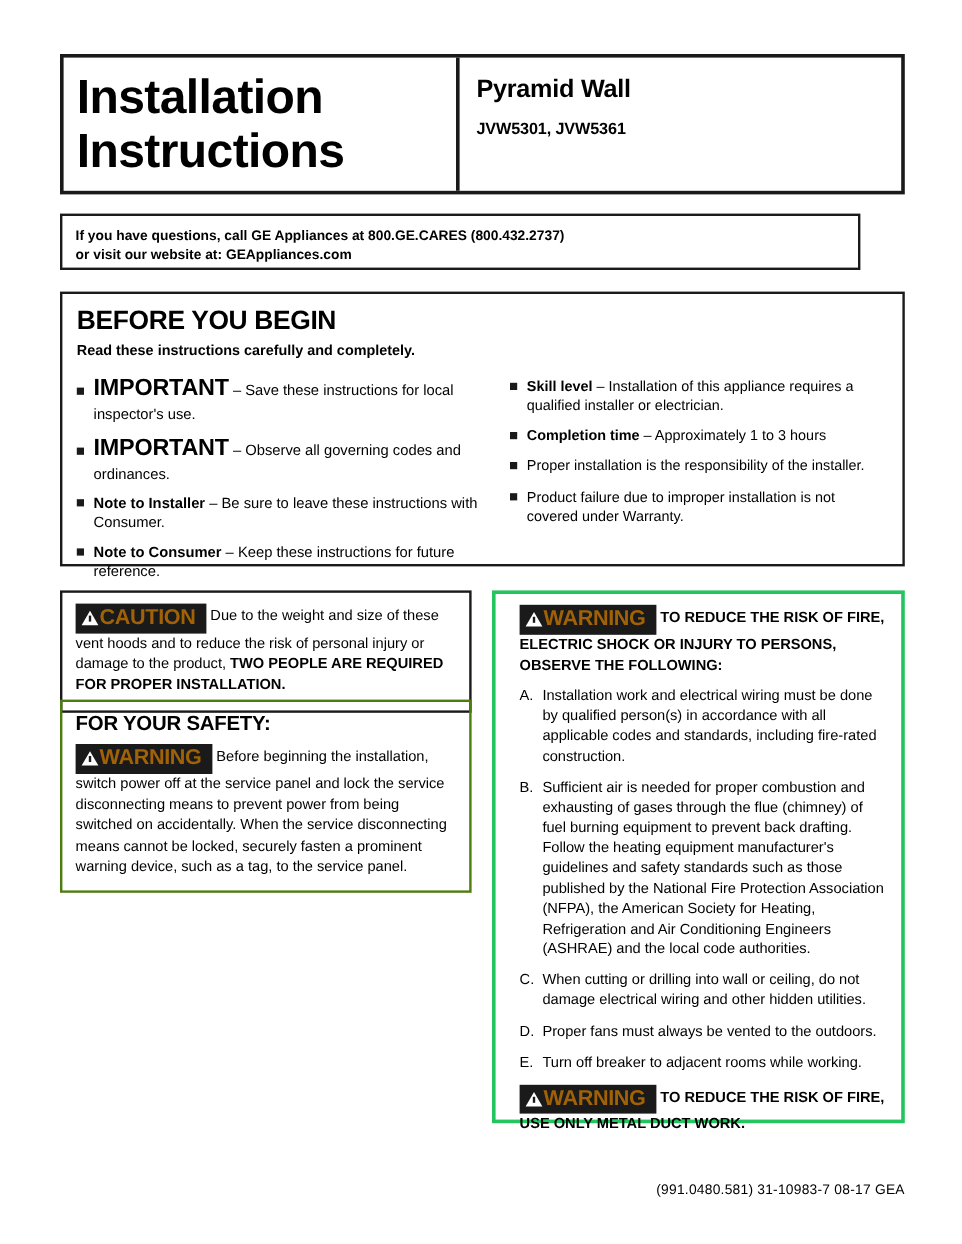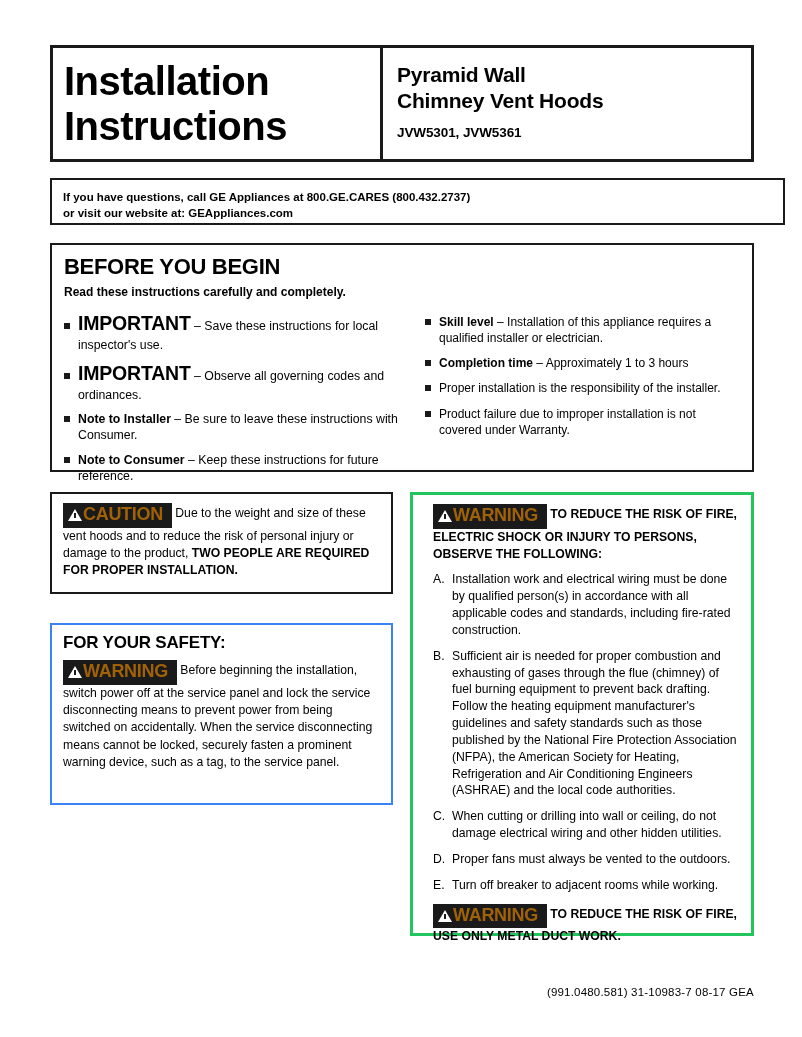--- a/index.html
+++ b/index.html
@@ -54,21 +54,21 @@
   .header-right .models {
     margin-top: 12px;
     font-size: 13.5px;
     font-weight: bold;
     letter-spacing: -0.1px;
   }
 
   
   .contact-box {
     position: absolute;
-    left: 50px; top: 178px; width: 735px; height: 47px;
+    left: 50px; top: 178px; width: 667px; height: 47px;
     border: 2px solid #1a1a1a;
     padding: 9px 0 4px 11px;
   }
   .contact-box div {
     font-size: 11.5px;
     font-weight: bold;
     line-height: 1.42;
   }
 
   
@@ -157,22 +157,22 @@
   }
   .caution-body {
     font-size: 12.2px;
     line-height: 1.42;
   }
   .caution-body b { font-weight: bold; }
 
   
   .safety-box {
     position: absolute;
-    left: 50px; top: 623px; width: 343px; height: 182px;
-    border: 2px solid #3b82f6;
+    left: 50px; top: 583px; width: 343px; height: 161px;
+    border: 2px solid #4d7c0f;
     padding: 8px 10px 0 11px;
   }
   .safety-title {
     font-size: 17px;
     font-weight: bold;
     letter-spacing: -0.2px;
     margin-bottom: 7px;
   }
   .safety-body {
     font-size: 12.2px;
@@ -224,21 +224,20 @@
 
 <div class="page">
 
   <div class="header-box">
     <div class="header-left">
       <div class="line">Installation</div>
       <div class="line">Instructions</div>
     </div>
     <div class="header-right">
       <div class="prod1">Pyramid Wall</div>
-      <div class="prod2">Chimney Vent Hoods</div>
       <div class="models">JVW5301, JVW5361</div>
     </div>
   </div>
 
   <div class="contact-box">
     <div>If you have questions, call GE Appliances at 800.GE.CARES (800.432.2737)</div>
     <div>or visit our website at: GEAppliances.com</div>
   </div>
 
   <div class="byb-box">

